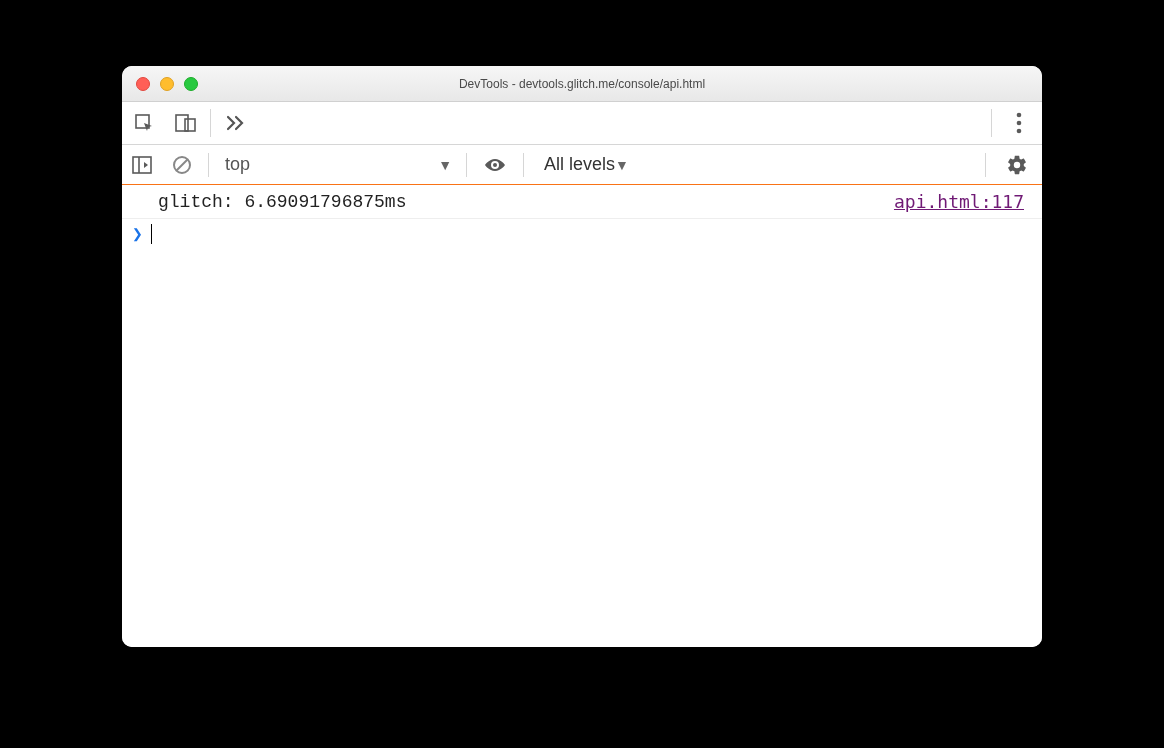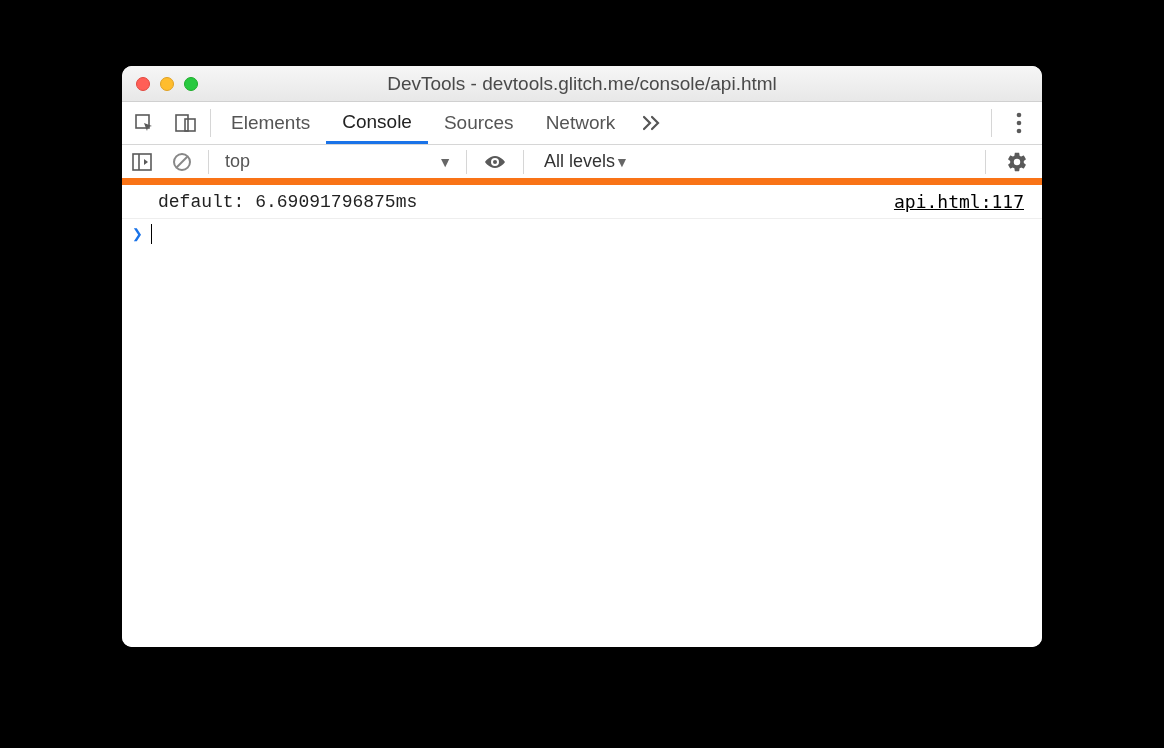--- a/index.html
+++ b/index.html
@@ -37,21 +37,21 @@
     padding-left: 14px;
   }
   .tl { width: 14px; height: 14px; border-radius: 50%; }
   .tl.red { background: #ff5f57; border: 1px solid #e1483f; }
   .tl.yellow { background: #ffbd2e; border: 1px solid #e0a123; }
   .tl.green { background: #28c940; border: 1px solid #1dad2b; }
   .title {
     position: absolute;
     left: 0; right: 0;
     text-align: center;
-    font-size: 19px;
+    font-size: 12px;
     color: #4a4a4a;
     pointer-events: none;
   }
   
   .tabsrow {
     height: 43px;
     border-bottom: 1px solid #d6d6d6;
     display: flex;
     align-items: stretch;
     font-size: 19px;
@@ -91,21 +91,21 @@
   .spacer { flex: 1; }
   .kebab {
     width: 46px;
     display: flex;
     align-items: center;
     justify-content: center;
   }
   
   .toolbar {
     height: 40px;
-    border-bottom: 7px solid #f97316;
+    border-bottom: 1px solid #f97316;
     display: flex;
     align-items: center;
     font-size: 18px;
     color: #555;
   }
   .tool { display: flex; align-items: center; justify-content: center; height: 100%; }
   .tool-pad { padding: 0 10px; }
   .tvd { width: 1px; background: #d6d6d6; height: 24px; margin: 0 6px; }
   .context-select {
     display: flex;
@@ -149,21 +149,21 @@
     background: #fff;
   }
   .log-row {
     display: flex;
     justify-content: space-between;
     align-items: center;
     padding: 6px 18px 6px 36px;
     border-bottom: 1px solid #eee;
   }
   .log-source {
-    color: #000000;
+    color: #701a75;
     text-decoration: underline;
     font-family: Menlo, Consolas, monospace;
   }
   .prompt-row {
     display: flex;
     align-items: center;
     padding: 4px 10px;
     gap: 8px;
   }
   .prompt-chevron {
@@ -203,34 +203,20 @@
       </svg>
     </div>
     <div class="icon-btn" style="width:40px;">
       <svg width="22" height="20" viewBox="0 0 22 20" fill="none" stroke="#5a5a5a" stroke-width="1.6">
         <rect x="1" y="2" width="12" height="16"></rect>
         <rect x="10" y="6" width="10" height="12"></rect>
       </svg>
     </div>
     <div class="divider"></div>
 
-    <div class="tabs">
-      <div class="tab">
-          <span>Elements</span>
-        </div>
-      <div class="tab active">
-          <span>Console</span>
-        </div>
-      <div class="tab">
-          <span>Sources</span>
-        </div>
-      <div class="tab">
-          <span>Network</span>
-        </div>
-    </div>
 
     <div class="chevrons">
       <svg width="20" height="16" viewBox="0 0 20 16" fill="none" stroke="#555" stroke-width="2.2" stroke-linecap="round">
         <path d="M3 2 L9 8 L3 14"></path>
         <path d="M11 2 L17 8 L11 14"></path>
       </svg>
     </div>
 
     <div class="spacer"></div>
     <div class="divider"></div>
@@ -283,21 +269,21 @@
     <div class="tvd"></div>
     <div class="tool gear">
       <svg width="22" height="22" viewBox="0 0 24 24" fill="#5a5a5a">
         <path d="M19.4 13c.04-.33.06-.66.06-1s-.02-.67-.06-1l2.11-1.65c.19-.15.24-.42.12-.64l-2-3.46c-.12-.22-.39-.3-.61-.22l-2.49 1c-.52-.4-1.08-.73-1.69-.98l-.38-2.65C14.42 2.18 14.22 2 14 2h-4c-.22 0-.42.18-.46.4l-.38 2.65c-.61.25-1.17.58-1.69.98l-2.49-1c-.22-.08-.49 0-.61.22l-2 3.46c-.12.22-.07.49.12.64L4.6 11c-.04.33-.06.66-.06 1s.02.67.06 1l-2.11 1.65c-.19.15-.24.42-.12.64l2 3.46c.12.22.39.3.61.22l2.49-1c.52.4 1.08.73 1.69.98l.38 2.65c.04.22.24.4.46.4h4c.22 0 .42-.18.46-.4l.38-2.65c.61-.25 1.17-.58 1.69-.98l2.49 1c.22.08.49 0 .61-.22l2-3.46c.12-.22.07-.49-.12-.64L19.4 13zM12 15.5A3.5 3.5 0 1 1 12 8.5a3.5 3.5 0 0 1 0 7z"></path>
       </svg>
     </div>
   </div>
 
   <div class="console-body">
     <div class="log-row">
-      <span>default: 6.69091796875ms</span>
+      <span>glitch: 6.69091796875ms</span>
       <span class="log-source">api.html:117</span>
     </div>
     <div class="prompt-row">
       <span class="prompt-chevron">❯</span>
       <span class="cursor"></span>
     </div>
   </div>
 
 </div>
 

